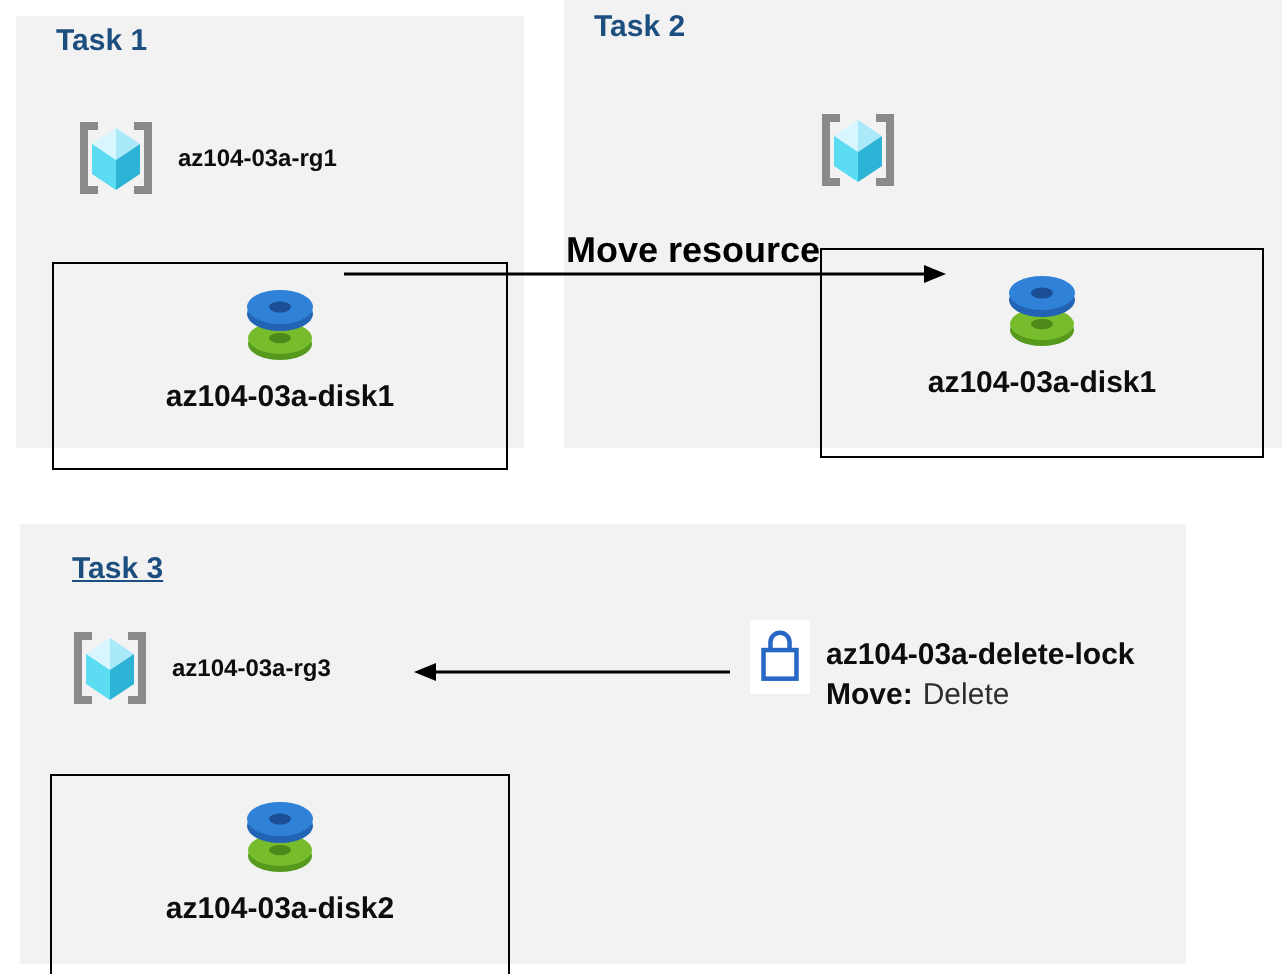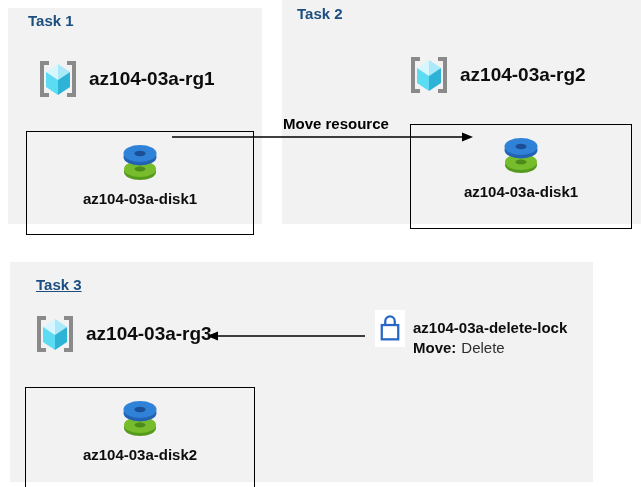--- a/index.html
+++ b/index.html
@@ -14,32 +14,32 @@
   .panel-title{
     position:absolute;font-size:15px;font-weight:700;color:#1C4E80;line-height:18px;white-space:nowrap;
   }
   #task1 .panel-title{left:20px;top:4px;}
   #task2 .panel-title{left:15px;top:5px;}
   #task3 .panel-title{left:26px;top:14px;text-decoration:underline;}
   .rg-row{position:absolute;display:flex;align-items:center;gap:9px;}
   #task1 .rg-row{left:28px;top:49px;}
   #task2 .rg-row{left:125px;top:53px;}
   #task3 .rg-row{left:23px;top:50px;}
-  .rg-label{font-size:19px;font-weight:700;color:#0D0D0D;white-space:nowrap;}
+  .rg-label{font-size:12px;font-weight:700;color:#0D0D0D;white-space:nowrap;}
   .resource-box{
     position:absolute;border:1.5px solid #000;box-sizing:border-box;
     display:flex;flex-direction:column;align-items:center;padding-top:9px;gap:5px;margin-top:25px;
   }
   #task1 .resource-box{left:18px;top:98px;width:228px;height:104px;}
   #task2 .resource-box{left:128px;top:99px;width:222px;height:105px;}
   #task3 .resource-box{left:15px;top:100px;width:230px;height:105px;}
   .disk-label{font-size:15px;font-weight:700;color:#0D0D0D;white-space:nowrap;}
   .icon44{width:44px;height:44px;display:block;}
   .move-label{
-    position:absolute;left:1px;top:115px;font-size:15px;font-weight:700;color:#000;white-space:nowrap;
+    position:absolute;left:1px;top:115px;font-size:18px;font-weight:700;color:#000;white-space:nowrap;
   }
   .arrow{position:absolute;overflow:visible;}
   .lock-chip{
     position:absolute;left:365px;top:48px;width:30px;height:37px;background:#FFFFFF;
     display:flex;align-items:center;justify-content:center;
   }
   .lock-chip svg{width:26px;height:33px;display:block;}
   .lock-text{position:absolute;left:403px;top:56px;line-height:20px;}
   .lock-name{font-size:15px;font-weight:700;color:#0D0D0D;white-space:nowrap;}
   .lock-type{font-size:15px;color:#2E2E2E;white-space:nowrap;}
@@ -91,21 +91,20 @@
       <span class="disk-label">az104-03a-disk1</span>
     </div>
   </section>
 
   <section class="panel" id="task2">
     <div class="panel-title">Task 2</div>
     <div class="rg-row">
       <svg class="icon44">
           <use href="#rg"></use>
         </svg>
-      <span class="rg-label">az104-03a-rg2</span>
     </div>
     <div class="resource-box">
       <svg class="icon44">
           <use href="#disk"></use>
         </svg>
       <span class="disk-label">az104-03a-disk1</span>
     </div>
     <div class="move-label">Move resource</div>
   </section>
 

